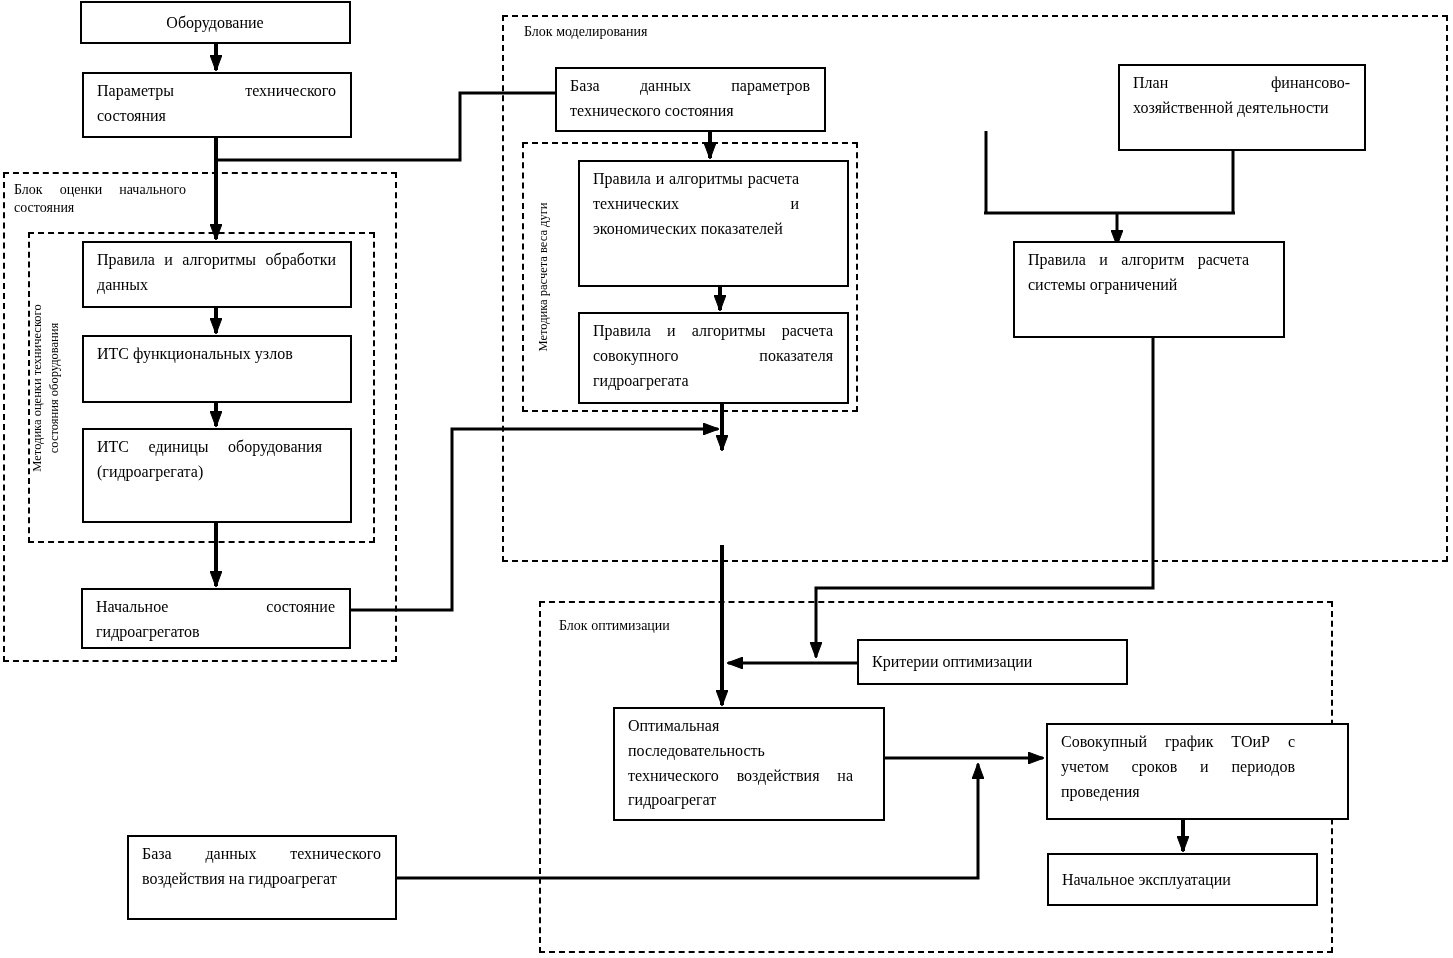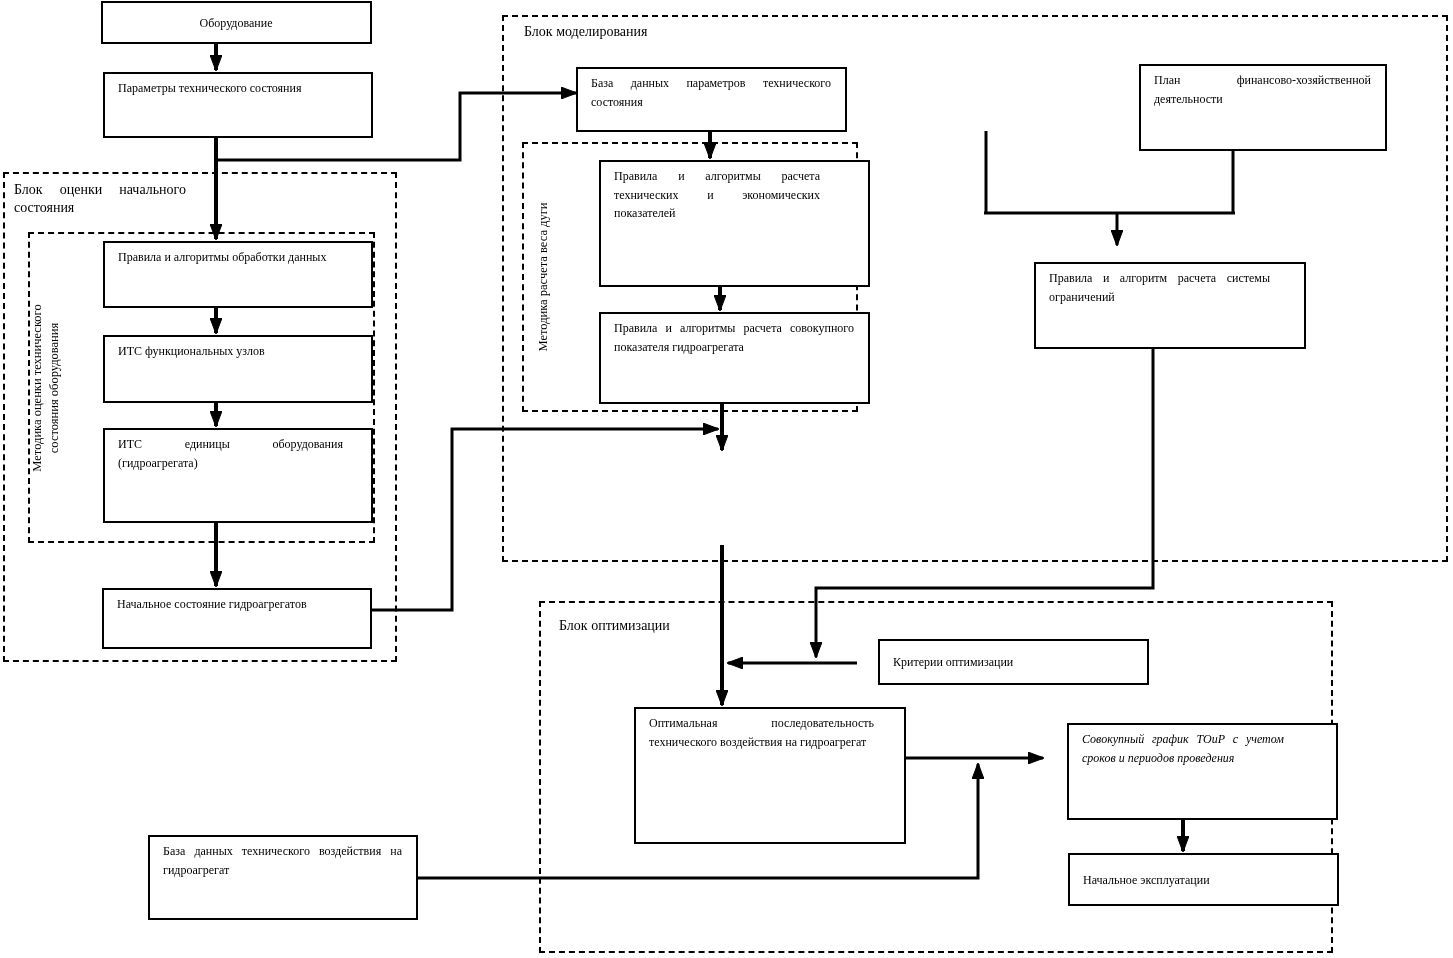--- a/index.html
+++ b/index.html
@@ -10,25 +10,24 @@
     font-family: "Liberation Serif", "DejaVu Serif", serif;
     color: #000;
     overflow: hidden;
   }
   .box {
     position: absolute;
     box-sizing: border-box;
     border: 2px solid #000;
     background: #ffffff;
     padding: 5px 14px 4px 13px;
-    font-size: 12px;
+    font-size: 16px;
     line-height: 1.55;
     text-align: justify;
     z-index: 3;
-    margin-left: 21px;
   }
   .vc { display: flex; align-items: center; }
   .hc { justify-content: center; text-align: center; }
   .dashed {
     position: absolute;
     box-sizing: border-box;
     border: 2px dashed #000;
     z-index: 1;
   }
   .blklabel {
@@ -113,25 +112,25 @@
   <div class="box" style="left:555px; top:67px; width:271px; height:65px;">База данных параметров технического состояния</div>
 
   <div class="box" style="left:578px; top:160px; width:271px; height:127px; padding-right:48px;">Правила и алгоритмы расчета технических и экономических показателей</div>
 
   <div class="box" style="left:578px; top:312px; width:271px; height:92px;">Правила и алгоритмы расчета совокупного показателя гидроагрегата</div>
 
 
 
   <div class="box" style="left:1118px; top:64px; width:248px; height:87px;">План финансово-хозяйственной деятельности</div>
 
-  <div class="box" style="left:1013px; top:262px; width:272px; height:87px; padding-right:34px;">Правила и алгоритм расчета системы ограничений</div>
+  <div class="box" style="left:1013px; top:241px; width:272px; height:97px; padding-right:34px;">Правила и алгоритм расчета системы ограничений</div>
 
   <div class="box vc" style="left:857px; top:639px; width:271px; height:46px;font-family:Liberation Serif, serif;">Критерии оптимизации</div>
 
-  <div class="box" style="left:613px; top:707px; width:272px; height:137px; padding-right:30px;">Оптимальная последовательность технического воздействия на гидроагрегат</div>
+  <div class="box" style="left:613px; top:707px; width:272px; height:114px; padding-right:30px;">Оптимальная последовательность технического воздействия на гидроагрегат</div>
 
-  <div class="box" style="left:1046px; top:723px; width:271px; height:97px; padding-right:52px;font-style:italic;">Совокупный график ТОиР с учетом сроков и периодов проведения</div>
+  <div class="box" style="left:1046px; top:723px; width:303px; height:97px; padding-right:52px;">Совокупный график ТОиР с учетом сроков и периодов проведения</div>
 
   <div class="box vc" style="left:1047px; top:853px; width:271px; height:53px;">Начальное эксплуатации</div>
 
   <div class="box" style="left:127px; top:835px; width:270px; height:85px;">База данных технического воздействия на гидроагрегат</div>
 
 </div>
 
 </body></html>

